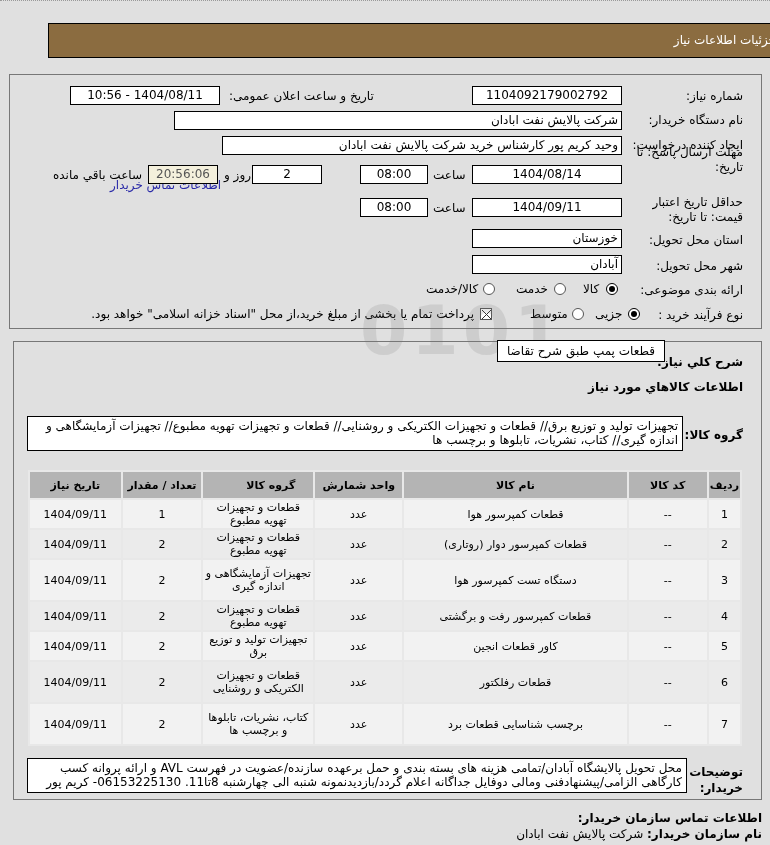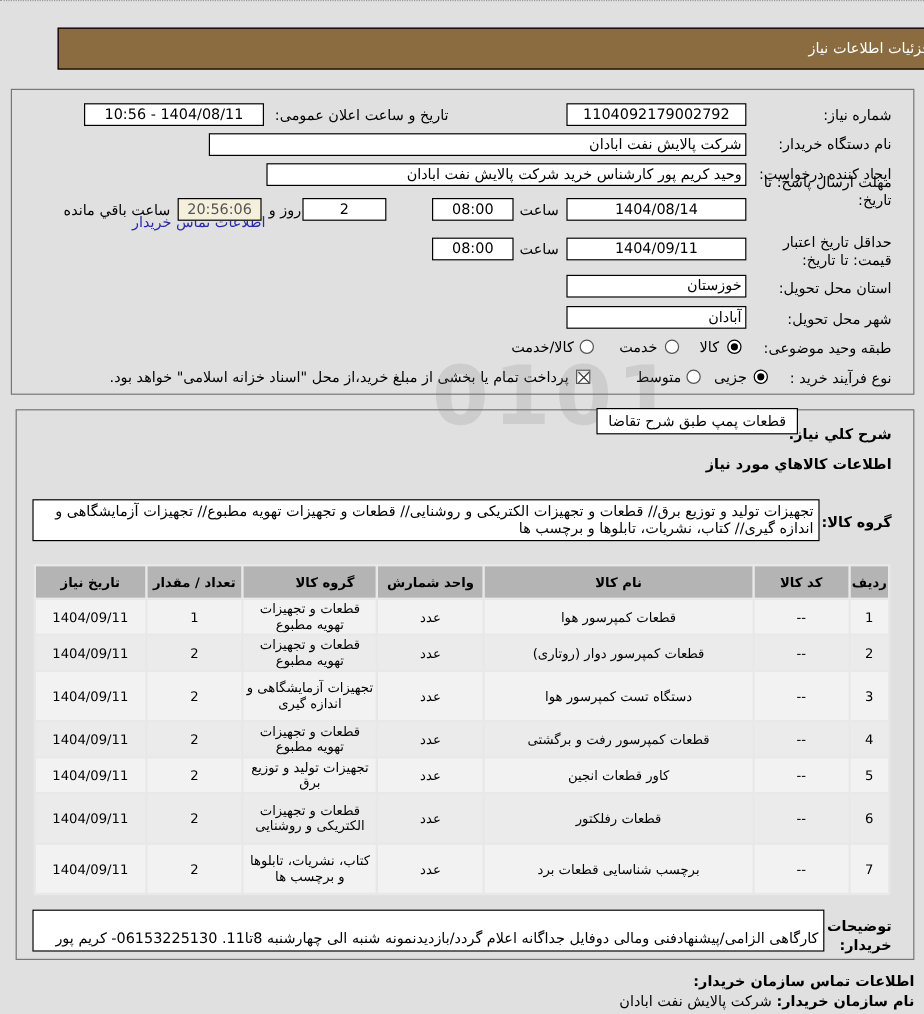--- a/index.html
+++ b/index.html
@@ -88,21 +88,21 @@
 <div class="box" style="left:472px;top:198px;width:150px;">1404/09/11</div>
 <span class="lbl" style="left:433px;top:201px;">ساعت</span>
 <div class="box" style="left:360px;top:198px;width:68px;">08:00</div>
 
 <span class="lbl" style="right:27px;top:233px;">استان محل تحویل:</span>
 <div class="box right" style="left:472px;top:229px;width:150px;">خوزستان</div>
 
 <span class="lbl" style="right:27px;top:259px;">شهر محل تحویل:</span>
 <div class="box right" style="left:472px;top:255px;width:150px;">آبادان</div>
 
-<span class="lbl" style="right:27px;top:283px;">طبقه وحید موضوعی:</span>
+<span class="lbl" style="right:27px;top:283px;">ارائه بندی موضوعی:</span>
 <span class="radio on" style="left:606px;top:283px;"></span>
 <span class="lbl" style="left:583px;top:282px;">کالا</span>
 <span class="radio" style="left:554px;top:283px;"></span>
 <span class="lbl" style="left:516px;top:282px;">خدمت</span>
 <span class="radio" style="left:483px;top:283px;"></span>
 <span class="lbl" style="left:426px;top:282px;">کالا/خدمت</span>
 
 <span class="lbl" style="right:27px;top:308px;">نوع فرآیند خرید :</span>
 <span class="radio on" style="left:628px;top:308px;"></span>
 <span class="lbl" style="left:595px;top:307px;">جزیی</span>
@@ -209,21 +209,21 @@
       <td>1404/09/11</td>
     </tr>
   </tbody>
 </table>
 
 <span class="lbl bold" style="right:27px;top:764px;line-height:16px;">
   <span>توضیحات</span><br>
   <span>خریدار:</span>
 </span>
 <div class="multiline" style="left:27px;top:758px;width:660px;height:35px;">
-  <br>
+  <span>محل تحویل پالایشگاه آبادان/تمامی هزینه های بسته بندی و حمل برعهده سازنده/عضویت در فهرست AVL و ارائه پروانه کسب</span><br>
   <span>کارگاهی الزامی/پیشنهادفنی ومالی دوفایل جداگانه اعلام گردد/بازدیدنمونه شنبه الی چهارشنبه 8تا11. 06153225130- کریم پور</span>
 </div>
 
 <span class="lbl bold" style="right:8px;top:811px;">اطلاعات تماس سازمان خریدار:</span>
 <span class="lbl" style="right:8px;top:827px;">
   <span class="bold">نام سازمان خریدار:</span>
   <span>شرکت پالایش نفت ابادان</span>
 </span>
 
 </body></html>

